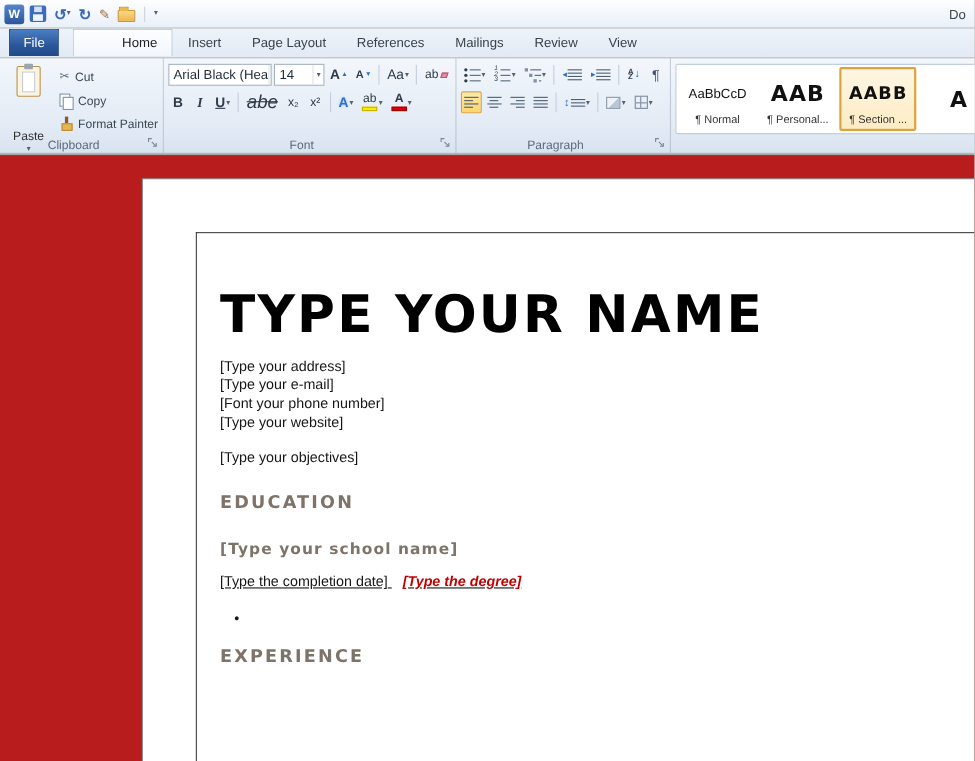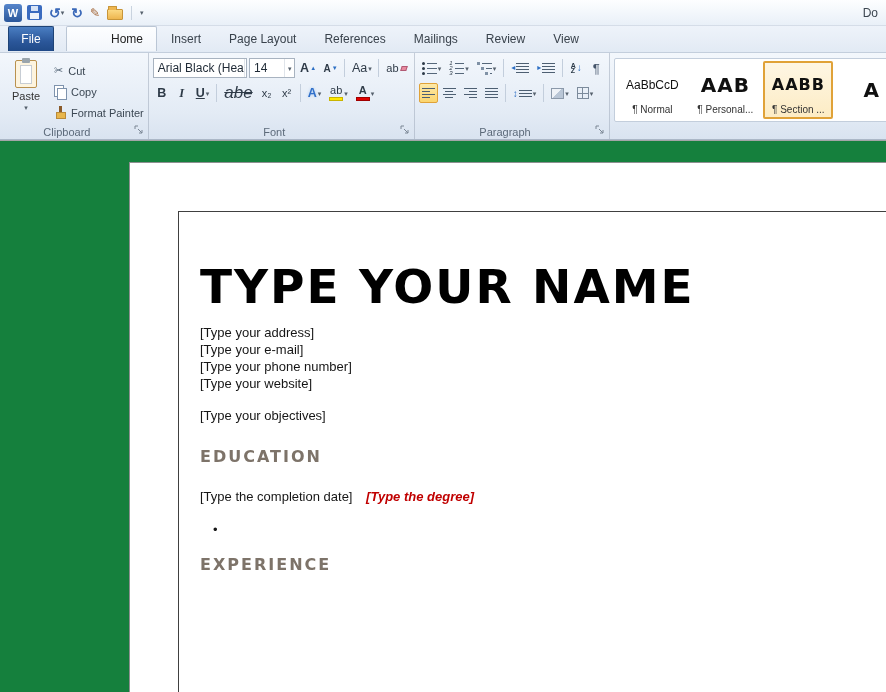--- a/index.html
+++ b/index.html
@@ -44,21 +44,21 @@
   .group{position:relative;height:100%;border-right:1px solid rgba(160,172,188,.55);padding:5px 4px 18px 4px;}
   .group-label{position:absolute;bottom:1px;left:0;right:14px;text-align:center;font-size:11px;color:#5c6a7a;}
   .launcher{position:absolute;bottom:3px;right:3px;width:11px;height:11px;}
 
   
   .clip-wrap{display:flex;gap:6px;}
   .paste-btn{width:44px;display:flex;flex-direction:column;align-items:center;gap:2px;padding-top:2px;}
   .paste-icon{width:22px;height:28px;background:#fdf4df;border:1px solid #b9914f;border-radius:2px;position:relative;}
   .paste-icon::before{content:"";position:absolute;top:-3px;left:6px;width:8px;height:5px;background:#9aa5ad;border-radius:1px;}
   .paste-icon::after{content:"";position:absolute;top:4px;left:4px;right:4px;bottom:3px;background:#fff;border:1px solid #c7cdd4;}
-  .paste-label{font-size:11px;color:#333;}
+  .paste-label{font-size:11px;color:#333;margin-top:28px;}
   .clip-col{display:flex;flex-direction:column;gap:6px;padding-top:5px;}
   .small-btn{display:flex;align-items:center;gap:5px;font-size:11px;color:#3c4854;height:15px;white-space:nowrap;}
   .scissors{font-size:11px;color:#5a6b7c;line-height:1;}
   .copy-icon{width:12px;height:13px;position:relative;display:block;}
   .copy-icon::before,.copy-icon::after{content:"";position:absolute;width:8px;height:10px;background:#fff;border:1px solid #7e93ad;}
   .copy-icon::before{left:0;top:0;}.copy-icon::after{left:3px;top:3px;}
   .fp-icon{width:12px;height:13px;position:relative;display:block;}
   .fp-icon::before{content:"";position:absolute;left:5px;top:0;width:3px;height:6px;background:#8a5a2a;}
   .fp-icon::after{content:"";position:absolute;left:2px;top:6px;width:8px;height:5px;background:#e8b64c;border:1px solid #b98a3a;}
 
@@ -113,32 +113,32 @@
   .style-item{width:70px;flex:0 0 auto;display:flex;flex-direction:column;align-items:center;justify-content:flex-end;padding:2px;border:2px solid transparent;border-radius:2px;}
   .style-item .prev{flex:1;display:flex;align-items:center;justify-content:center;color:#101010;white-space:nowrap;}
   .style-item .sname{font-size:10px;color:#333;white-space:nowrap;}
   .style-item.sel{border-color:var(--selection-orange,#e0a238);background:linear-gradient(#fef6e4,#fdecc4);}
   .p-normal{font-size:12px;}
   .p-personal{font-size:20px;font-weight:900;font-family:"DejaVu Sans",sans-serif;letter-spacing:1px;}
   .p-section{font-size:16px;font-weight:900;font-family:"DejaVu Sans",sans-serif;color:#8a8076;letter-spacing:1px;}
   .p-part{font-size:20px;font-weight:900;font-family:"DejaVu Sans",sans-serif;}
 
   
-  .docarea{position:absolute;top:141px;left:0;width:100%;height:551px;background:#15803d;overflow:hidden;}
+  .docarea{position:absolute;top:141px;left:0;width:100%;height:551px;background:#b91c1c;overflow:hidden;}
   .page{position:absolute;left:130px;top:22px;width:756px;height:529px;background:#fff;box-shadow:0 0 0 1px #8e8f91;overflow:hidden;}
   .frame{position:absolute;left:48px;top:48px;right:-2px;bottom:-2px;border-top:1px solid #404040;border-left:1px solid #404040;
     padding:50px 10px 0 21px;font-size:13px;color:#161616;}
   .res-name{font-family:"DejaVu Sans",sans-serif;font-weight:900;font-size:47px;line-height:1.05;letter-spacing:2px;color:#000;margin-bottom:13px;white-space:nowrap;}
   .contact p{line-height:17px;font-size:13px;}
   .h-sec{font-family:"DejaVu Sans",sans-serif;font-weight:bold;font-size:16px;letter-spacing:2px;color:var(--heading-gray,#7d7369);}
   .h-obj{margin-top:46px;}
   .obj-text{margin-top:16px;}
   .h-edu{margin-top:24px;}
   .h-school{margin-top:26px;font-family:"DejaVu Sans",sans-serif;font-weight:bold;font-size:14px;letter-spacing:1px;color:var(--heading-gray,#7d7369);}
-  .date-line{margin-top:23px;}
+  .date-line{margin-top:13px;text-decoration:underline;}
   .deg{color:var(--degree-red,#c00000);font-weight:bold;font-style:italic;margin-left:10px;}
   .bullet-line{margin-top:18px;display:flex;gap:10px;padding-left:13px;align-items:baseline;}
   .h-exp{margin-top:18px;}
 </style>
 </head>
 <body>
 
 <div class="app">
 
   <div class="titlebar">
@@ -453,25 +453,26 @@
     </div>
   </div>
 
   <div class="docarea">
     <div class="page">
       <div class="frame">
         <h1 class="res-name">TYPE YOUR NAME</h1>
         <div class="contact">
           <p>[Type your address]</p>
           <p>[Type your e-mail]</p>
-          <p>[Type your phone number]</p>
+          <p>[Font your phone number]</p>
           <p>[Type your website]</p>
         </div>
         <p class="obj-text">[Type your objectives]</p>
         <h2 class="h-sec h-edu">EDUCATION</h2>
+        <h3 class="h-school">[Type your school name]</h3>
         <p class="date-line">
           <span>[Type the completion date]</span>
           <span class="deg">[Type the degree]</span>
         </p>
         <p class="bullet-line">
           <span>•</span>
         </p>
         <h2 class="h-sec h-exp">EXPERIENCE</h2>
       </div>
     </div>

